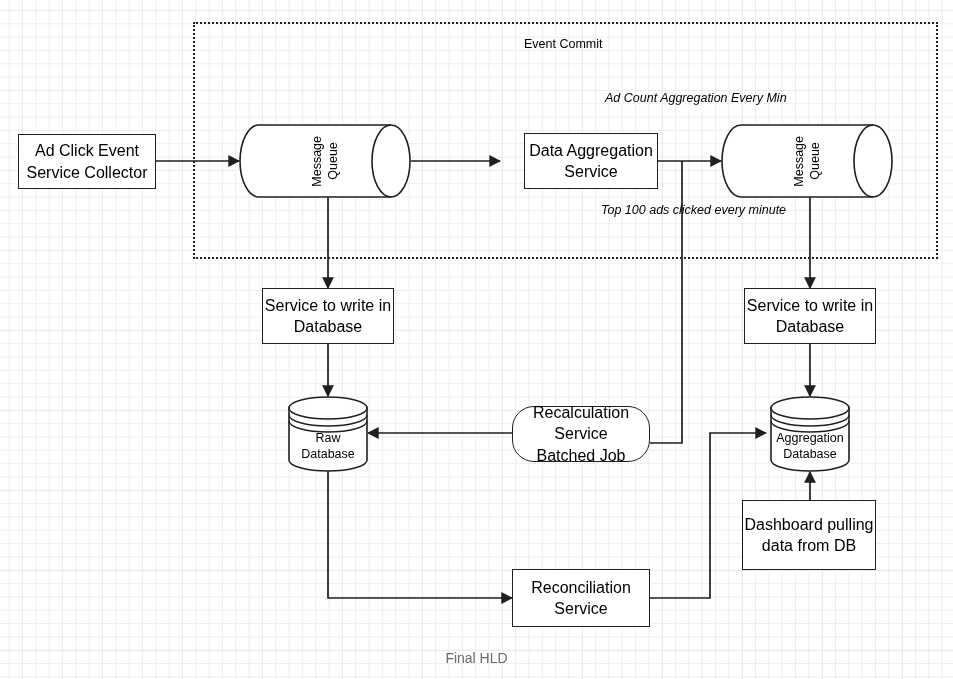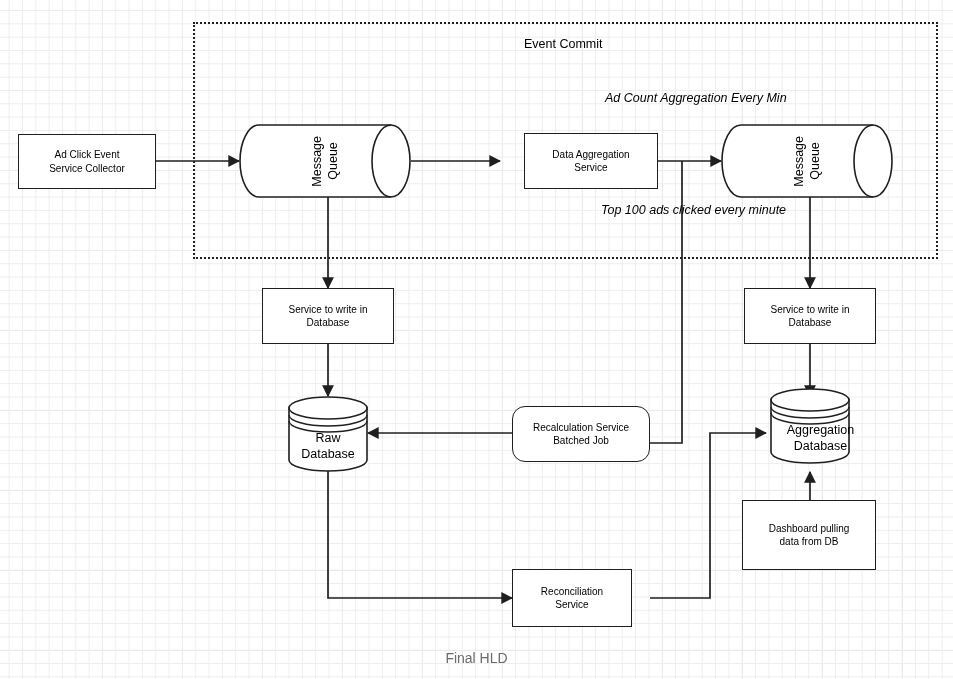--- a/index.html
+++ b/index.html
@@ -37,32 +37,32 @@
     pointer-events: none;
   }
   .node {
     position: absolute;
     box-sizing: border-box;
     display: flex;
     align-items: center;
     justify-content: center;
     text-align: center;
     color: #000000;
-    font-size: 10px;
+    font-size: 16px;
     line-height: 1.32;
     z-index: 3;
   }
   .rect {
     background: #ffffff;
     border: 1.6px solid #1f1f1f;
   }
   .rounded {
     background: #ffffff;
     border: 1.6px solid #1f1f1f;
-    border-radius: 13px;
+    border-radius: 22px;
     align-items: center;
   }
   .cap-label {
     position: absolute;
     color: #000000;
     font-size: 12.5px;
     white-space: nowrap;
     z-index: 4;
     font-style: italic;
   }
@@ -225,37 +225,37 @@
     <svg width="80" height="76" viewBox="0 0 80 76">
       <path d="M 1 12 L 1 64 A 39 11 0 0 0 79 64 L 79 12 Z" fill="#ffffff" stroke="#1f1f1f" stroke-width="1.6"></path>
       <ellipse cx="40" cy="12" rx="39" ry="11" fill="#ffffff" stroke="#1f1f1f" stroke-width="1.6"></ellipse>
       <path d="M 1 19 A 39 11 0 0 0 79 19" fill="none" stroke="#1f1f1f" stroke-width="1.4"></path>
       <path d="M 1 25 A 39 11 0 0 0 79 25" fill="none" stroke="#1f1f1f" stroke-width="1.4"></path>
     </svg>
     <div class="db-text" style="white-space:pre-line;">Raw
 Database</div>
   </div>
 
-  <div class="db-wrap" style="left:770px; top:388px; width:80px; height:76px;padding-left:21px;">
+  <div class="db-wrap" style="left:770px; top:396px; width:80px; height:76px;">
     <svg width="80" height="76" viewBox="0 0 80 76">
       <path d="M 1 12 L 1 64 A 39 11 0 0 0 79 64 L 79 12 Z" fill="#ffffff" stroke="#1f1f1f" stroke-width="1.6"></path>
       <ellipse cx="40" cy="12" rx="39" ry="11" fill="#ffffff" stroke="#1f1f1f" stroke-width="1.6"></ellipse>
       <path d="M 1 19 A 39 11 0 0 0 79 19" fill="none" stroke="#1f1f1f" stroke-width="1.4"></path>
       <path d="M 1 25 A 39 11 0 0 0 79 25" fill="none" stroke="#1f1f1f" stroke-width="1.4"></path>
     </svg>
     <div class="db-text" style="white-space:pre-line;">Aggregation
 Database</div>
   </div>
 
   <div class="node rounded" style="left:512px; top:406px; width:138px; height:56px;">
     <span style="white-space:pre-line;">Recalculation Service
 Batched Job</span>
   </div>
 
-  <div class="node rect" style="left:512px; top:569px; width:120px; height:58px;">
+  <div class="node rect" style="left:512px; top:569px; width:138px; height:58px;">
     <span style="white-space:pre-line;">Reconciliation
 Service</span>
   </div>
 
   <div class="node rect" style="left:742px; top:500px; width:134px; height:70px;">
     <span style="white-space:pre-line;">Dashboard pulling
 data from DB</span>
   </div>
 
   <div class="caption" style="left:0; top:650px;">Final HLD</div>

